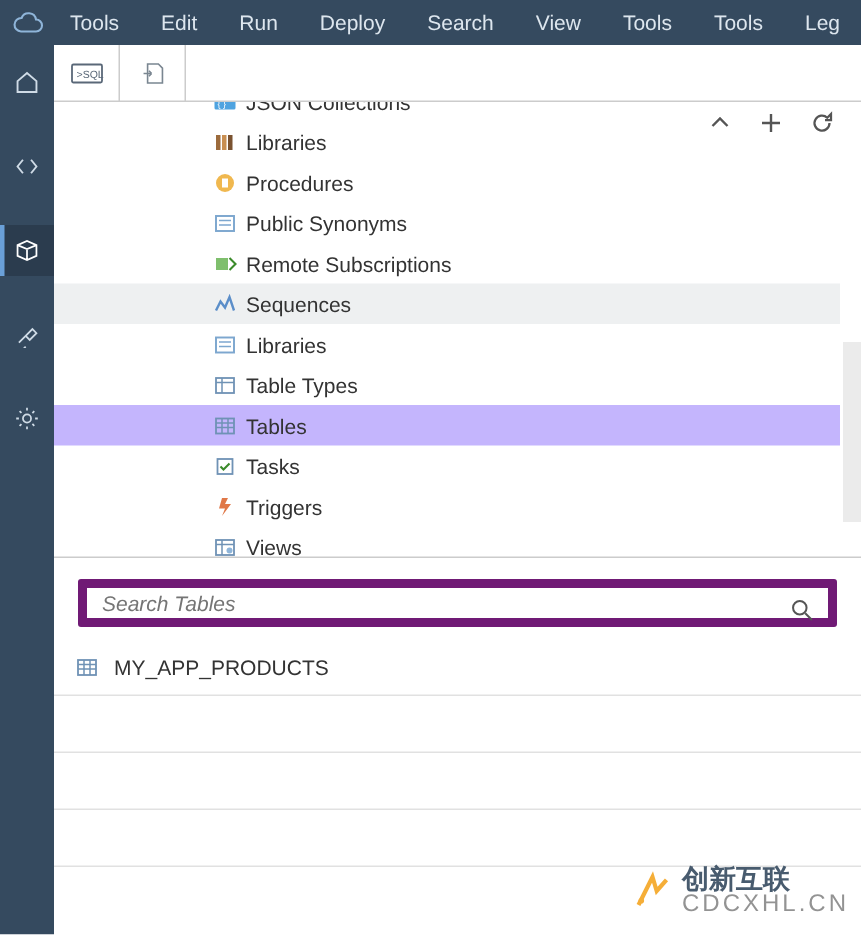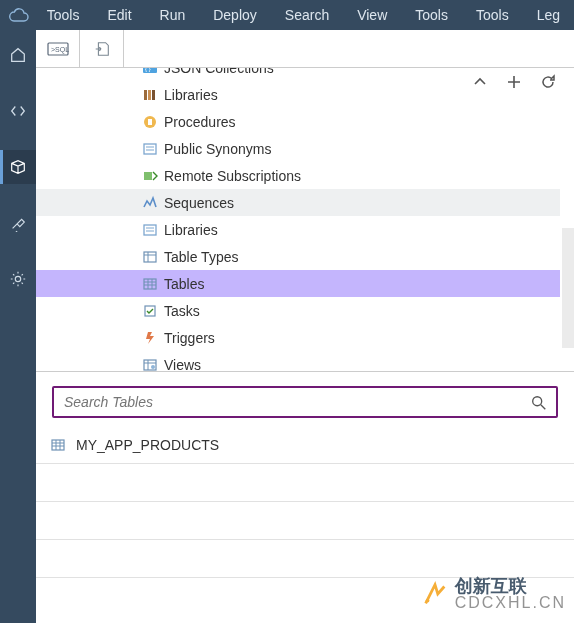--- a/index.html
+++ b/index.html
@@ -30,21 +30,21 @@
   .tree-scroll::-webkit-scrollbar { width: 14px; }
   .tree-scroll::-webkit-scrollbar-thumb { background: rgba(0,0,0,0.08); }
   .tree-inner { padding-top: 0; }
   .tree-row { height:27px; padding-left: 106px; display:flex; align-items:center; font-size:14px; color:#333; gap:6px; cursor:pointer; }
   .tree-row.partial { margin-top:-14px; }
   .tree-row.selected { background:#c4b5fd; }
   .tree-row.highlight { background:#eef0f1; }
   .tree-icon { width:16px; height:16px; display:flex; align-items:center; justify-content:center; }
 
   .search-wrap { padding: 14px 16px 8px 16px; }
-  .search-box { position:relative; border:2px solid #701a75; border-radius:2px; height:32px; display:flex; align-items:flex-end; }
+  .search-box { position:relative; border:6px solid #701a75; border-radius:2px; height:32px; display:flex; align-items:flex-end; }
   .search-box input { flex:1; border:none; outline:none; padding:0 34px 0 10px; font-size:14px; font-style: italic; color:#777; height:100%; background:transparent; }
   .search-ic { position:absolute; right:8px; top:6px; pointer-events:none; }
 
   .results { flex:1; overflow:auto; }
   .result-row { height:38px; display:flex; align-items:center; gap:10px; border-bottom:1px solid #e1e1e1; padding-left:14px; font-size:14px; color:#333; cursor:pointer; }
   .result-row.empty { cursor:default; }
   .result-row .tic { width:16px; height:16px; }
 
   .watermark { position:absolute; right:8px; bottom:12px; display:flex; align-items:center; gap:6px; color:#354a5f; font-weight:bold; font-size:18px; opacity:0.9; }
   .watermark .sub { font-size:16px; font-weight:normal; letter-spacing:2px; color:#888; display:block; }

